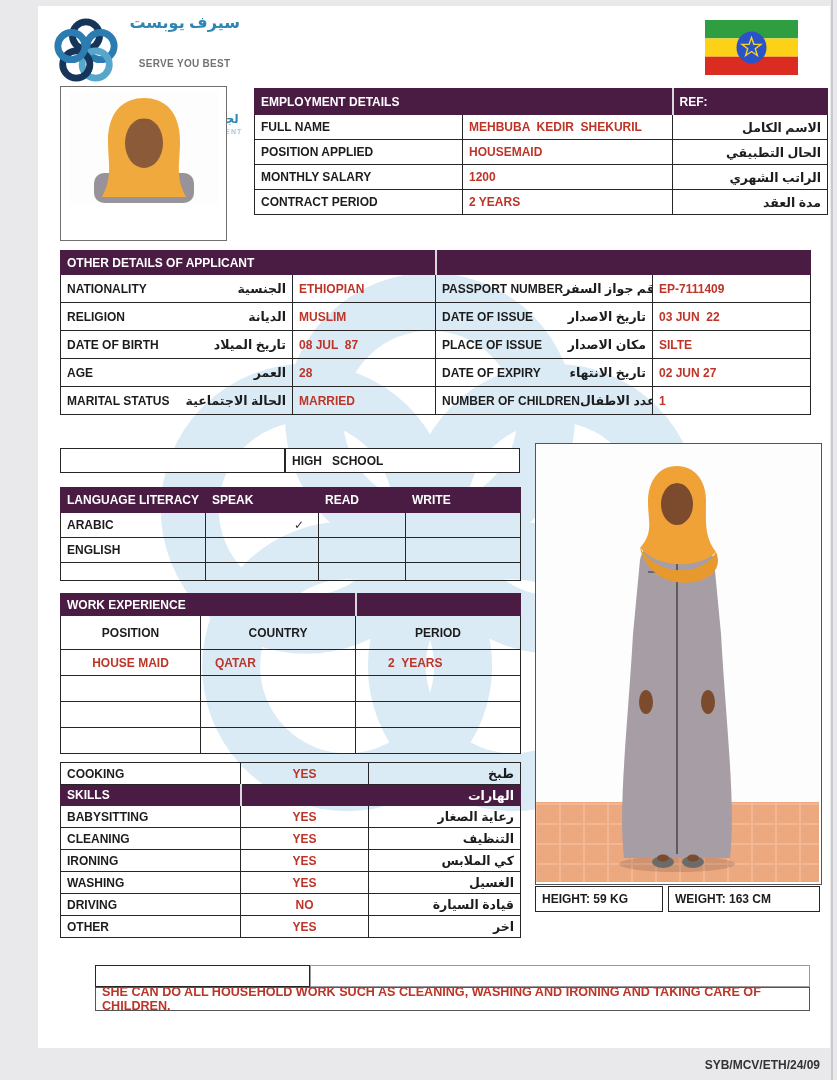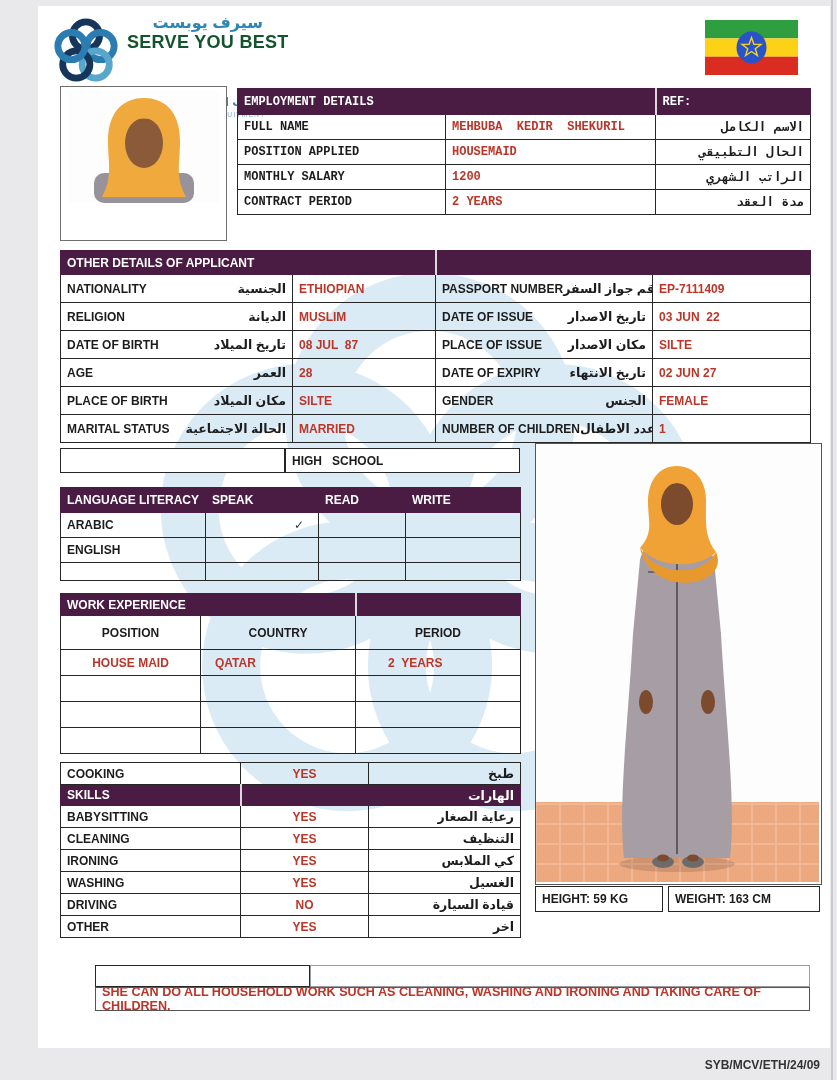--- a/index.html
+++ b/index.html
@@ -16,21 +16,21 @@
   .red{color:#bd3528;}
   .ar{text-align:right;font-size:12.5px;}
   .ctr{text-align:center;}
   .pre{white-space:pre;}
   .flexlr{display:flex;justify-content:space-between;align-items:center;}
   .flexlr .en{font-size:12px;}
   .flexlr .arx{font-size:12.5px;}
   .cellbox{position:absolute;border:1px solid #262626;background:#fff;font-size:12px;
            display:flex;align-items:center;padding:0 6px;box-sizing:border-box;}
   .logo-ar{color:#2e86b5;font-size:16px;line-height:1.1;}
-  .logo-en{color:#14532d;font-size:18px;letter-spacing:.3px;line-height:1.15;}
+  .logo-en{color:#737373;font-size:10px;letter-spacing:.3px;line-height:1.15;margin-top:26px;}
   .logo-ar2{color:#2e86b5;font-size:11.5px;line-height:1.2;margin-top:44px;}
   .logo-tag{color:#a9c6d9;font-size:7px;letter-spacing:1px;line-height:1.4;}
   .remark-text{color:#bd3528;font-size:12.6px;display:flex;align-items:center;}
   .footer-code{font-size:12px;color:#333;text-align:right;font-weight:bold;}
 </style>
 </head>
 <body>
 
 <div class="page">
   <div class="sheet"></div>
@@ -74,21 +74,21 @@
   <div class="abs" style="left:60px;top:86px;width:165px;height:153px;border:1px solid #6f6f6f;background:#fff;text-align:center;">
     <svg width="150" height="112" viewBox="0 0 150 112" style="margin-top:4px">
       <rect width="150" height="112" fill="#fdfdfd"></rect>
       <rect x="25" y="82" width="100" height="30" rx="10" fill="#98939b"></rect>
       <path d="M39,50 C39,20 55,7 75,7 C95,7 111,20 111,50 C111,72 106,86 117,106 L33,106 C44,86 39,72 39,50 Z" fill="#f0a93d"></path>
       <ellipse cx="75" cy="52" rx="19" ry="25" fill="#8a5a39"></ellipse>
       <path d="M54,38 C58,24 92,24 96,38 C92,28 84,24 75,24 C66,24 58,28 54,38 Z" fill="#f0a93d"></path>
     </svg>
   </div>
 
-  <table class="abs" style="left:237px;top:88px;width:573px;font-family:Liberation Mono, monospace;">
+  <table class="abs" style="left:254px;top:88px;width:573px;">
     <colgroup>
         <col style="width:208px">
         <col style="width:210px">
         <col style="width:155px">
       </colgroup>
     <tbody>
         <tr style="height:26px">
       <td colspan="2" class="ph">EMPLOYMENT DETAILS</td>
       <td class="ph" style="border-left:2px solid #d8d8de">REF:</td>
     </tr>
@@ -183,36 +183,20 @@
             </div>
           </td>
       <td class="red">28</td>
       <td>
             <div class="flexlr">
               <span class="en">DATE OF EXPIRY</span>
               <span class="arx">تاريخ الانتهاء</span>
             </div>
           </td>
       <td class="red">02 JUN 27</td>
-    </tr>
-    <tr style="height:28px">
-      <td>
-            <div class="flexlr">
-              <span class="en">PLACE OF BIRTH</span>
-              <span class="arx">مكان الميلاد</span>
-            </div>
-          </td>
-      <td class="red">SILTE</td>
-      <td>
-            <div class="flexlr">
-              <span class="en">GENDER</span>
-              <span class="arx">الجنس</span>
-            </div>
-          </td>
-      <td class="red">FEMALE</td>
     </tr>
     <tr style="height:28px">
       <td>
             <div class="flexlr">
               <span class="en">MARITAL STATUS</span>
               <span class="arx">الحالة الاجتماعية</span>
             </div>
           </td>
       <td class="red">MARRIED</td>
       <td>

